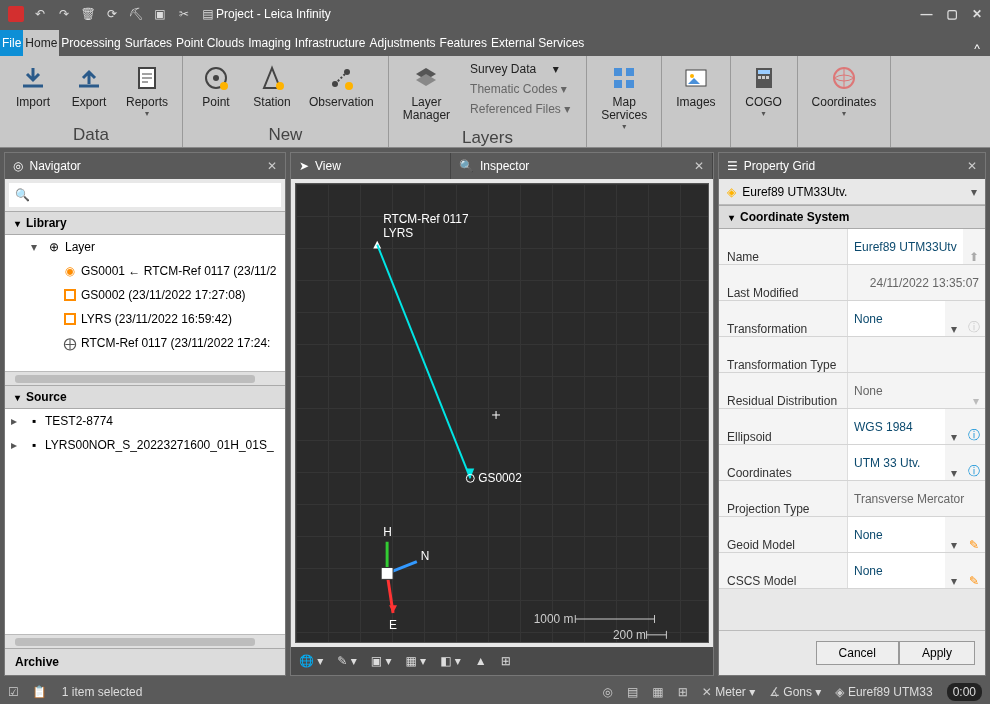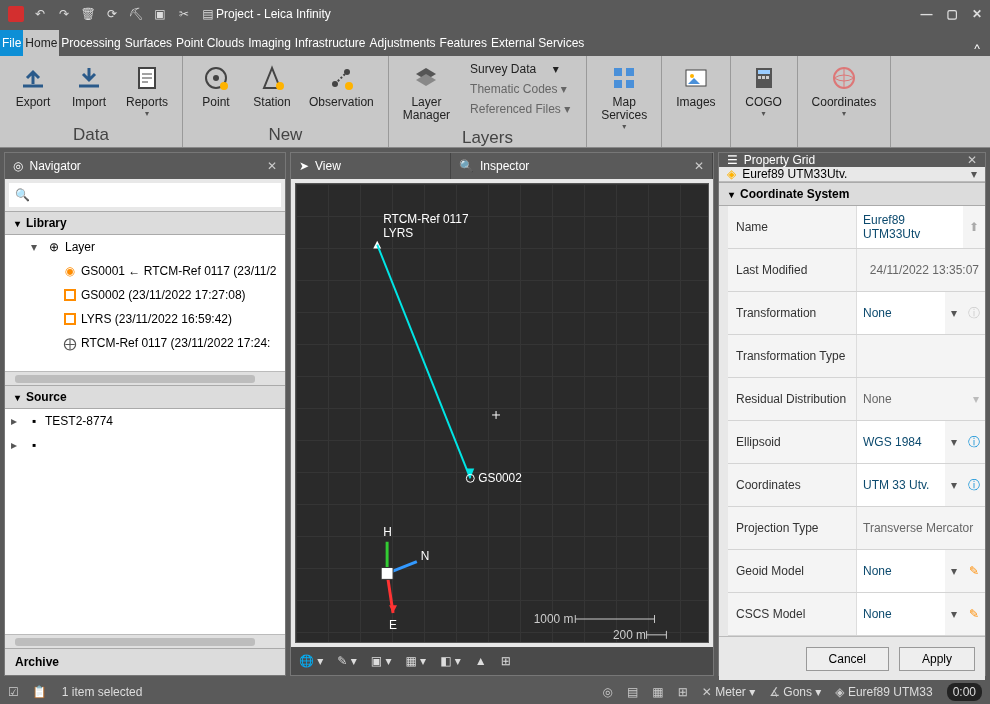--- a/index.html
+++ b/index.html
@@ -60,27 +60,27 @@
     background-size: 32px 32px;}
   .canvas svg { position:absolute; inset:0; width:100%; height:100%;}
   .viewtoolbar { height:28px; background:#4a4a4a; display:flex; align-items:center; padding:0 8px; gap:14px;}
   .vtb { color:#ddd; display:flex; align-items:center; gap:3px;}
 
   
   .propcol .propctx { height:26px; background:#e8e8e8; display:flex;align-items:center;padding:0 8px;border-bottom:1px solid #bbb;}
   .propctx .sel { flex:1;}
   .propctx .caret { color:#555;}
   .propgrid .ghead { background:#dcdcdc; padding:4px 10px; font-weight:bold; border-top:1px solid #aaa; border-bottom:1px solid #aaa;}
-  .proprow { display:flex; align-items:center; height:43px; border-bottom:1px solid #d4d4d4; background:#f4f4f4;margin-left:9px;}
+  .proprow { display:flex; align-items:flex-end; height:36px; border-bottom:1px solid #d4d4d4; background:#f4f4f4;}
   .proprow .k { width:128px; padding-left:8px; color:#333; }
   .proprow .v { flex:1; padding:0 6px; color:#0c4a6e; background:#fff; height:100%; display:flex;align-items:center; border-left:1px solid #ddd;}
   .proprow .v.ro { background:#f4f4f4; color:#666;}
   .proprow .caret { width:18px; text-align:center; color:#555;}
   .proprow .ico-right { width:22px; text-align:center; color:#0d8fd6;}
-  .propfooter { margin-top:auto; display:flex; justify-content:flex-end; gap:10px; padding:10px; border-top:1px solid #bbb; background:#e8e8e8;}
+  .propfooter { margin-top:auto; display:flex; justify-content:flex-end; padding:10px; border-top:1px solid #bbb; background:#e8e8e8;}
   .btn { padding:4px 22px; background:#eee; border:1px solid #999;}
 
   
   .statusbar { height:24px; background:#5a5a5a; color:#ddd; display:flex; align-items:center; padding:0 8px; gap:14px;}
   .statusbar .right { margin-left:auto; display:flex; gap:14px; align-items:center;}
   .statusico { color:#ccc;}
 
   .sqorange { width:12px;height:12px; border:2px solid #ff8c00;}
   .rtcm-ico::before { content:"⨁"; color:#555; font-size:13px;}
   .scrollbar-h { height:14px; background:#e0e0e0; border-top:1px solid #bbb; position:relative;}
@@ -122,32 +122,32 @@
   <div class="tab">External Services</div>
   <div class="expander">^</div>
 </div>
 
 <div class="ribbon">
   <div class="ribgroup">
     <div class="ribrow">
       <div class="ribbtn">
         <span class="ico">
             <svg width="28" height="28">
+              <path d="M14 4v12 M8 10l6 6 6-6 M4 22h20" stroke="#2a5a8a" stroke-width="3" fill="none"></path>
+            </svg>
+          </span>
+        <span class="lbl">Import</span>
+      </div>
+      <div class="ribbtn">
+        <span class="ico">
+            <svg width="28" height="28">
               <path d="M14 20V8 M8 14l6-6 6 6 M4 22h20" stroke="#2a5a8a" stroke-width="3" fill="none"></path>
             </svg>
           </span>
         <span class="lbl">Export</span>
-      </div>
-      <div class="ribbtn">
-        <span class="ico">
-            <svg width="28" height="28">
-              <path d="M14 4v12 M8 10l6 6 6-6 M4 22h20" stroke="#2a5a8a" stroke-width="3" fill="none"></path>
-            </svg>
-          </span>
-        <span class="lbl">Import</span>
       </div>
       <div class="ribbtn">
         <span class="ico">
             <svg width="28" height="28">
               <rect x="6" y="4" width="16" height="20" stroke="#444" stroke-width="2" fill="#fff"></rect>
               <path d="M9 10h10M9 14h10M9 18h6" stroke="#444"></path>
             </svg>
           </span>
         <span class="lbl">Reports</span>
           <span style="font-size:8px;color:#555">▾</span>
@@ -314,20 +314,21 @@
     </div>
     <div class="tree" style="flex:1;">
       <div class="tree-row">
         <span class="tw">▸</span>
           <span class="pico">▪</span>
         <span>TEST2-8774</span>
       </div>
       <div class="tree-row">
         <span class="tw">▸</span>
           <span class="pico">▪</span>
+        <span>LYRS00NOR_S_20223271600_01H_01S_</span>
       </div>
     </div>
     <div class="scrollbar-h"></div>
     <div class="archivehead">Archive</div>
   </div>
 
   <div class="panel viewcol">
     <div class="viewheaderrow">
       <div class="panelhead" style="flex:0 0 160px">
         <span>➤</span>

